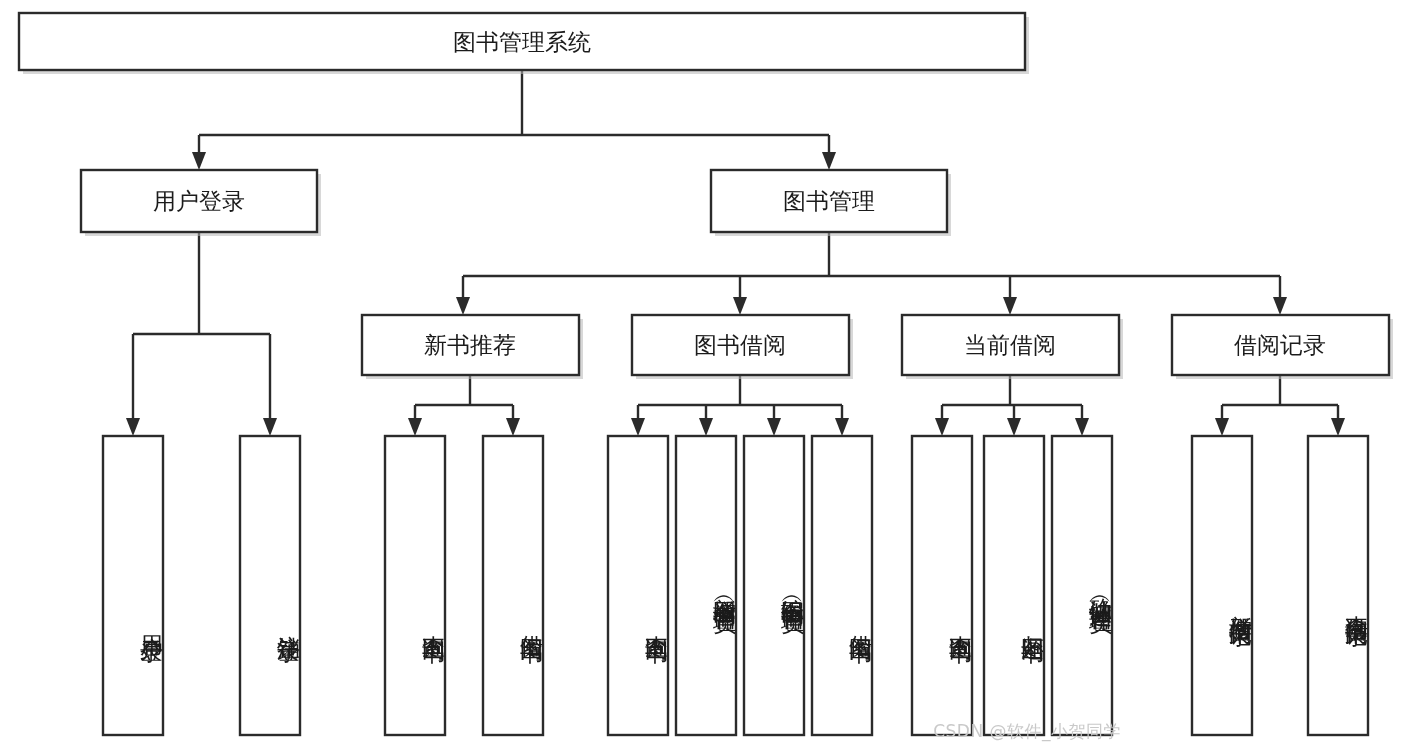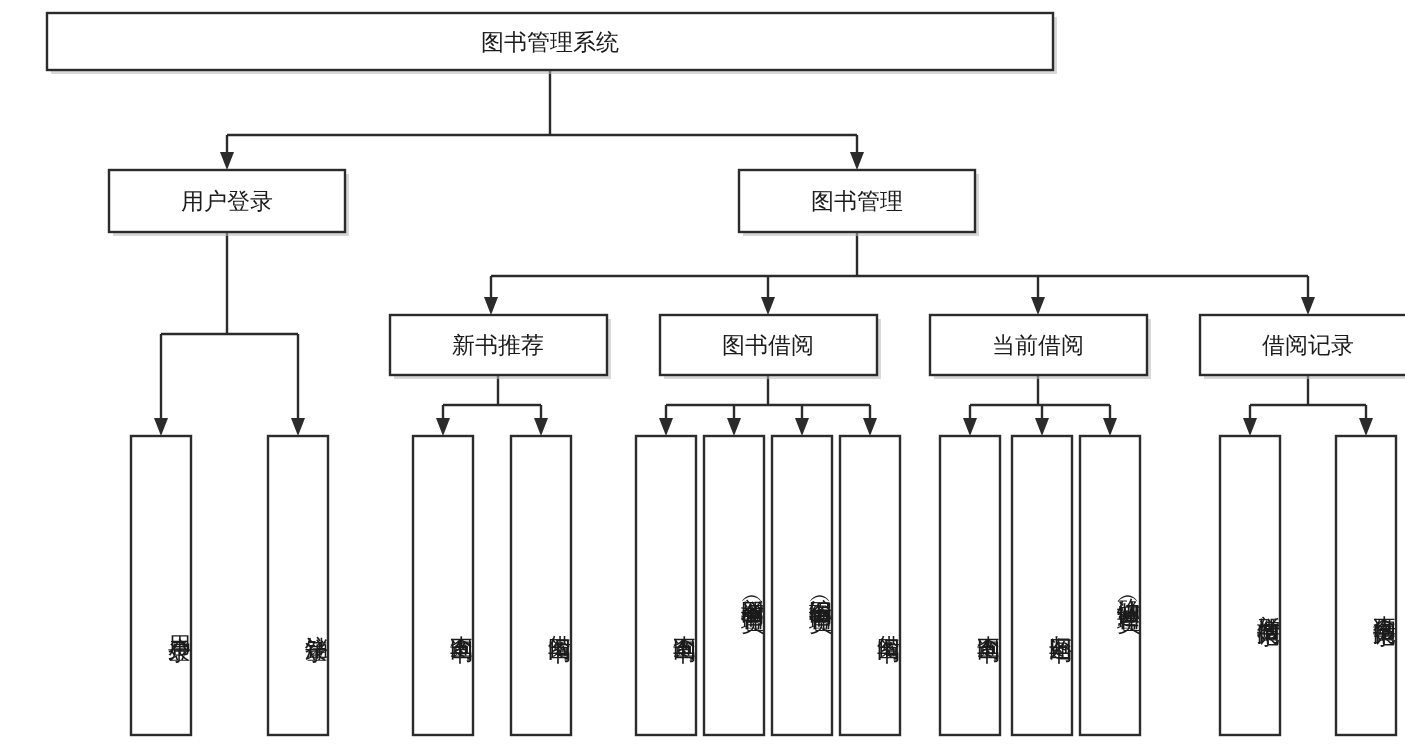--- a/index.html
+++ b/index.html
@@ -13,21 +13,20 @@
     font-family: "DejaVu Sans", "Liberation Sans", sans-serif;
     overflow: hidden;
     position: relative;
   }
   #diagram-root {
     position: absolute;
     left: 0;
     top: 0;
     width: 1133px;
     height: 747px;
-    margin-left: 28px;
   }
   svg.flow {
     display: block;
     width: 1405px;
     height: 747px;
   }
   .node-rect {
     fill: #ffffff;
     stroke: #2b2b2b;
     stroke-width: 2.4;
@@ -235,14 +234,15 @@
   <div class="leaf-label-wrap" style="left:608px; top:506px; width:60px; height:229px;">查询图书</div>
   <div class="leaf-label-wrap" style="left:676px; top:442px; width:60px; height:293px;">新增图书（管理员）</div>
   <div class="leaf-label-wrap" style="left:744px; top:442px; width:60px; height:293px;">编辑图书（管理员）</div>
   <div class="leaf-label-wrap" style="left:812px; top:506px; width:60px; height:229px;">借阅图书</div>
   <div class="leaf-label-wrap" style="left:912px; top:506px; width:60px; height:229px;">查询图书</div>
   <div class="leaf-label-wrap" style="left:984px; top:506px; width:60px; height:229px;">归还图书</div>
   <div class="leaf-label-wrap" style="left:1052px; top:442px; width:60px; height:293px;">确认归还（管理员）</div>
   <div class="leaf-label-wrap" style="left:1192px; top:470px; width:60px; height:265px;">新增借阅记录</div>
   <div class="leaf-label-wrap" style="left:1308px; top:470px; width:60px; height:265px;">查询借阅记录</div>
 
+  <div class="watermark">CSDN @软件_小贺同学</div>
 
 </div>
 
 </body></html>

